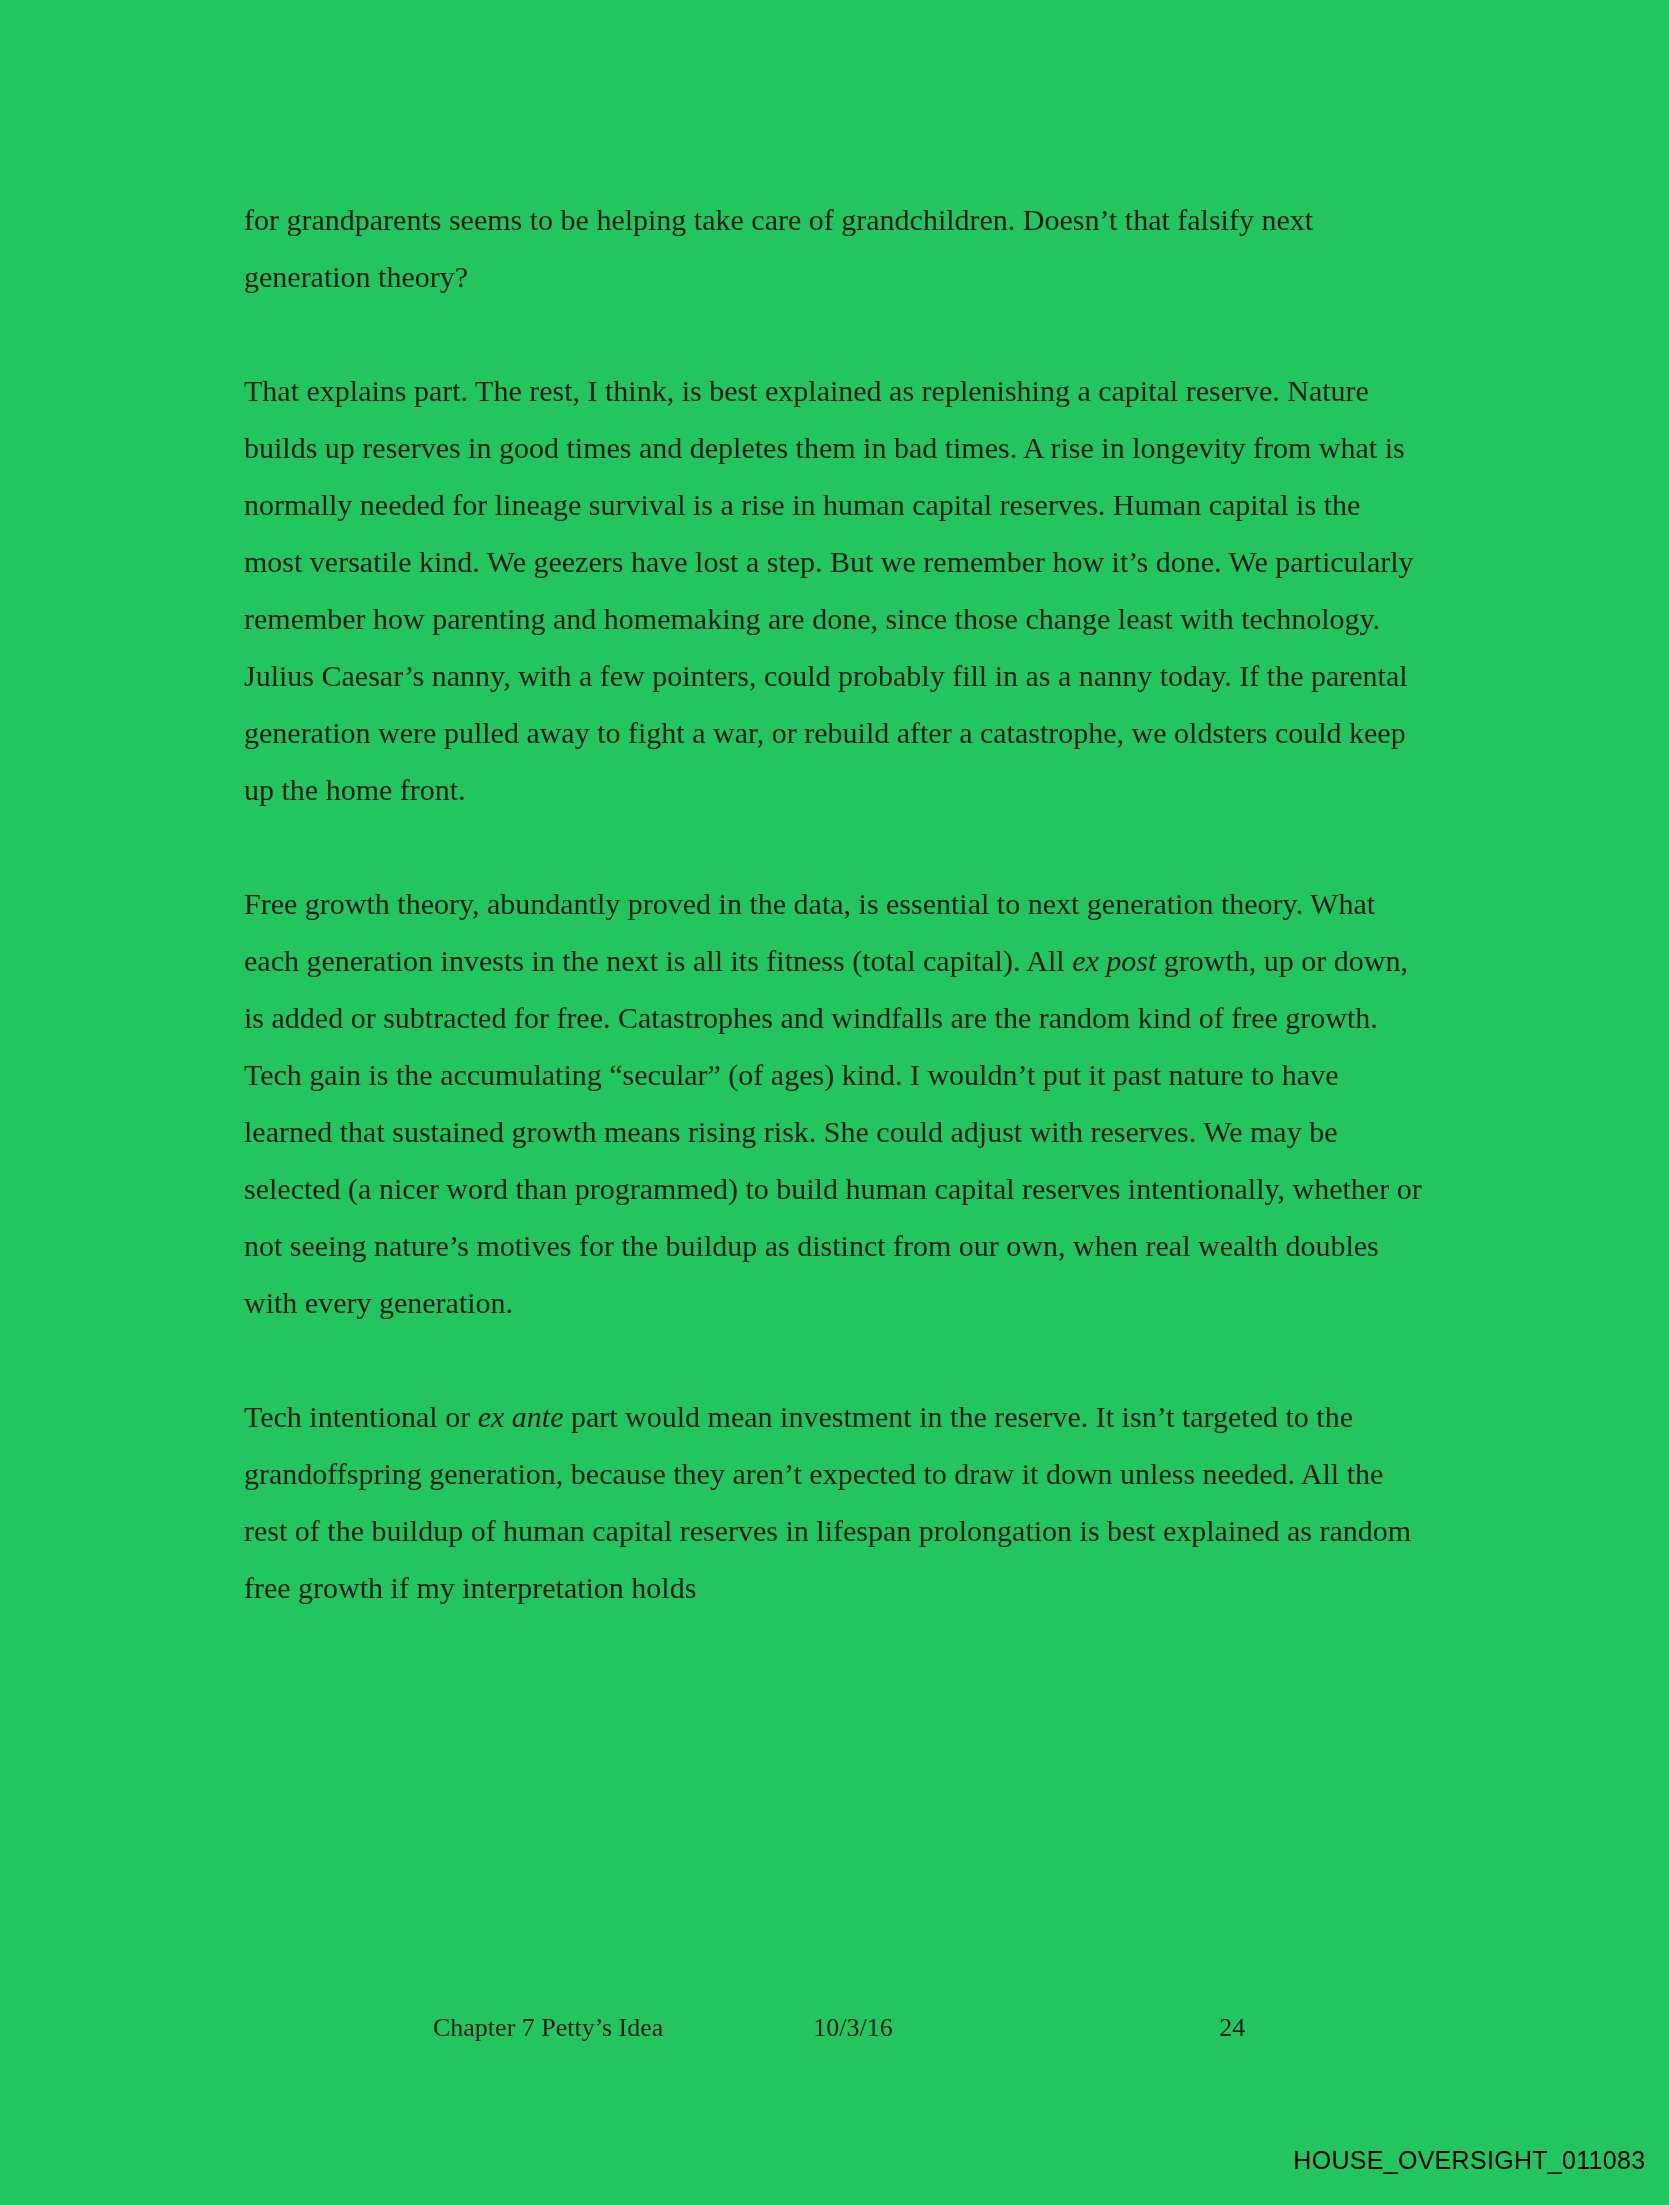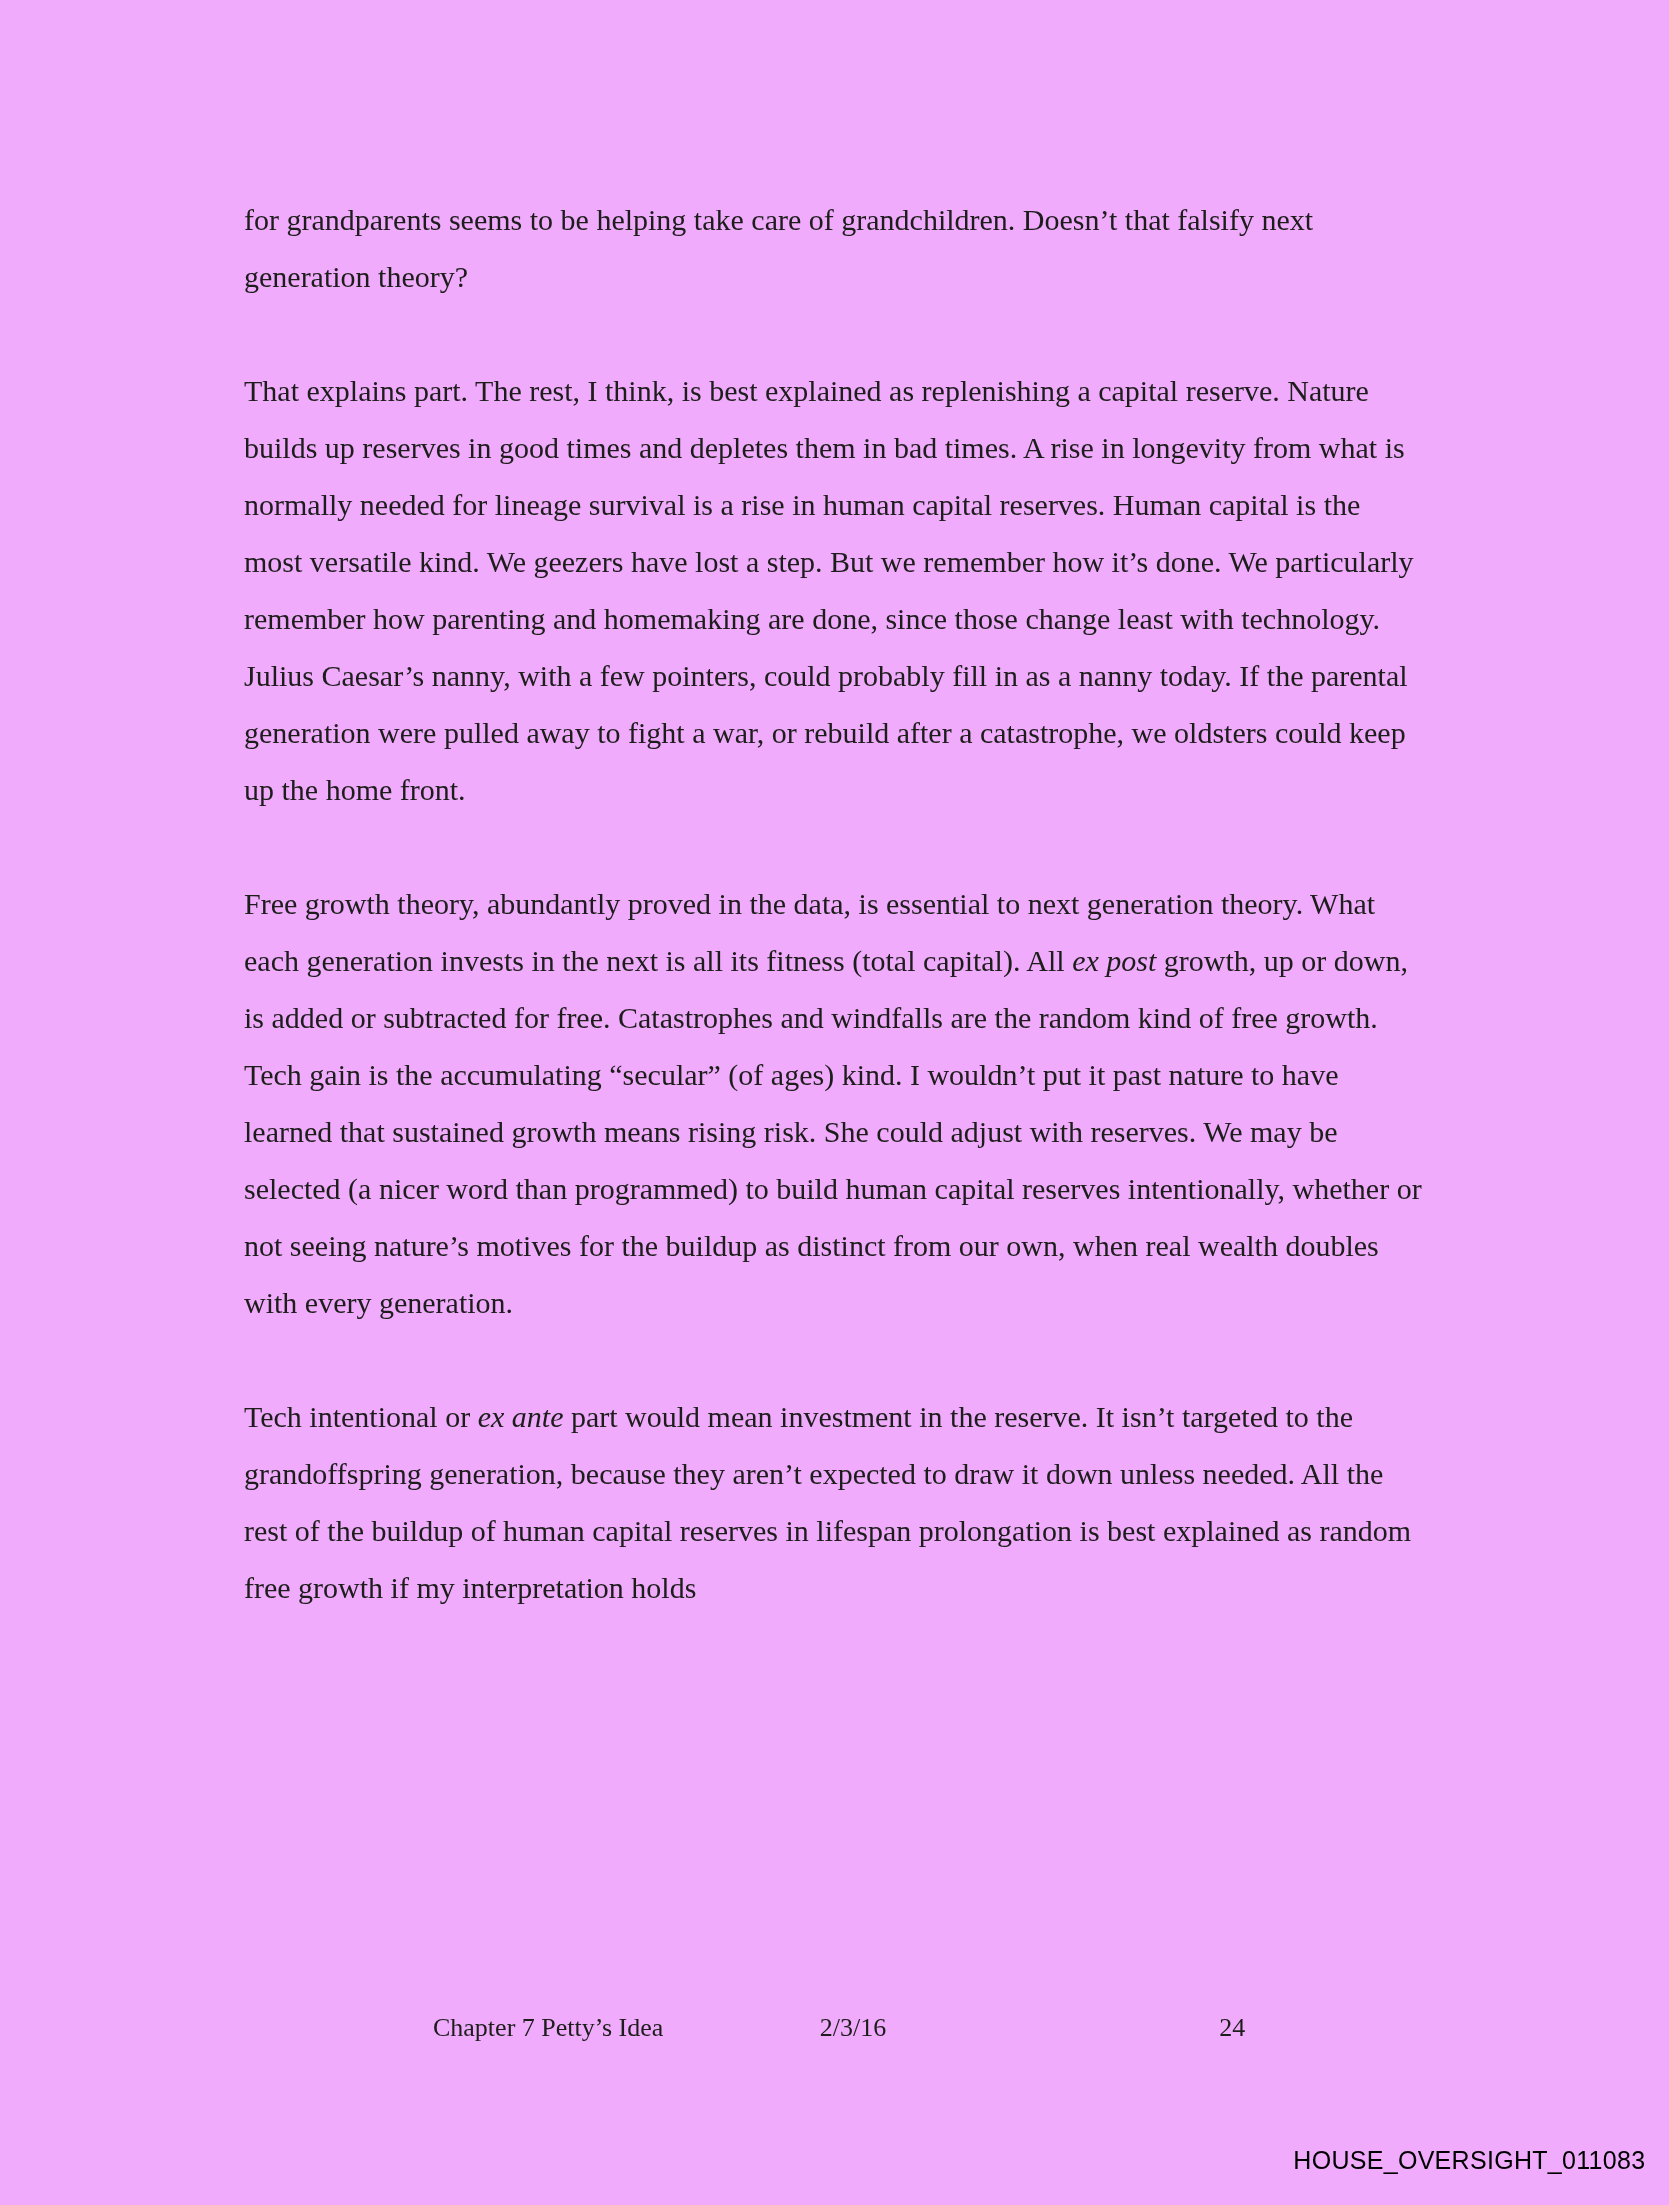--- a/index.html
+++ b/index.html
@@ -4,21 +4,21 @@
 <style>
   html, body {
     margin: 0;
     padding: 0;
     background: #ffffff;
   }
   .page {
     position: relative;
     width: 1669px;
     height: 2205px;
-    background: #f0abfc;
+    background: #22c55e;
     color: #1d1d1b;
     font-family: "Liberation Serif", "DejaVu Serif", serif;
     overflow: hidden;
   }
   .content {
     position: absolute;
     left: 244px;
     top: 191px;
     width: 1178px;
     font-size: 30px;
@@ -78,20 +78,20 @@
     </p>
 
     <p>
       <span>Tech intentional or </span><em>ex ante</em><span> part would mean investment in the reserve. It isn’t targeted to the grandoffspring generation, because they aren’t expected to draw it down unless needed. All the rest of the buildup of human capital reserves in lifespan prolongation is best explained as random free growth if my interpretation holds</span>
     </p>
 
   </div>
 
   <div class="footer">
     <span class="f-left">Chapter 7 Petty’s Idea</span>
-    <span class="f-mid">2/3/16</span>
+    <span class="f-mid">10/3/16</span>
     <span class="f-right">24</span>
   </div>
 
   <div class="stamp">HOUSE_OVERSIGHT_011083</div>
 
 </div>
 
 
 </body></html>

